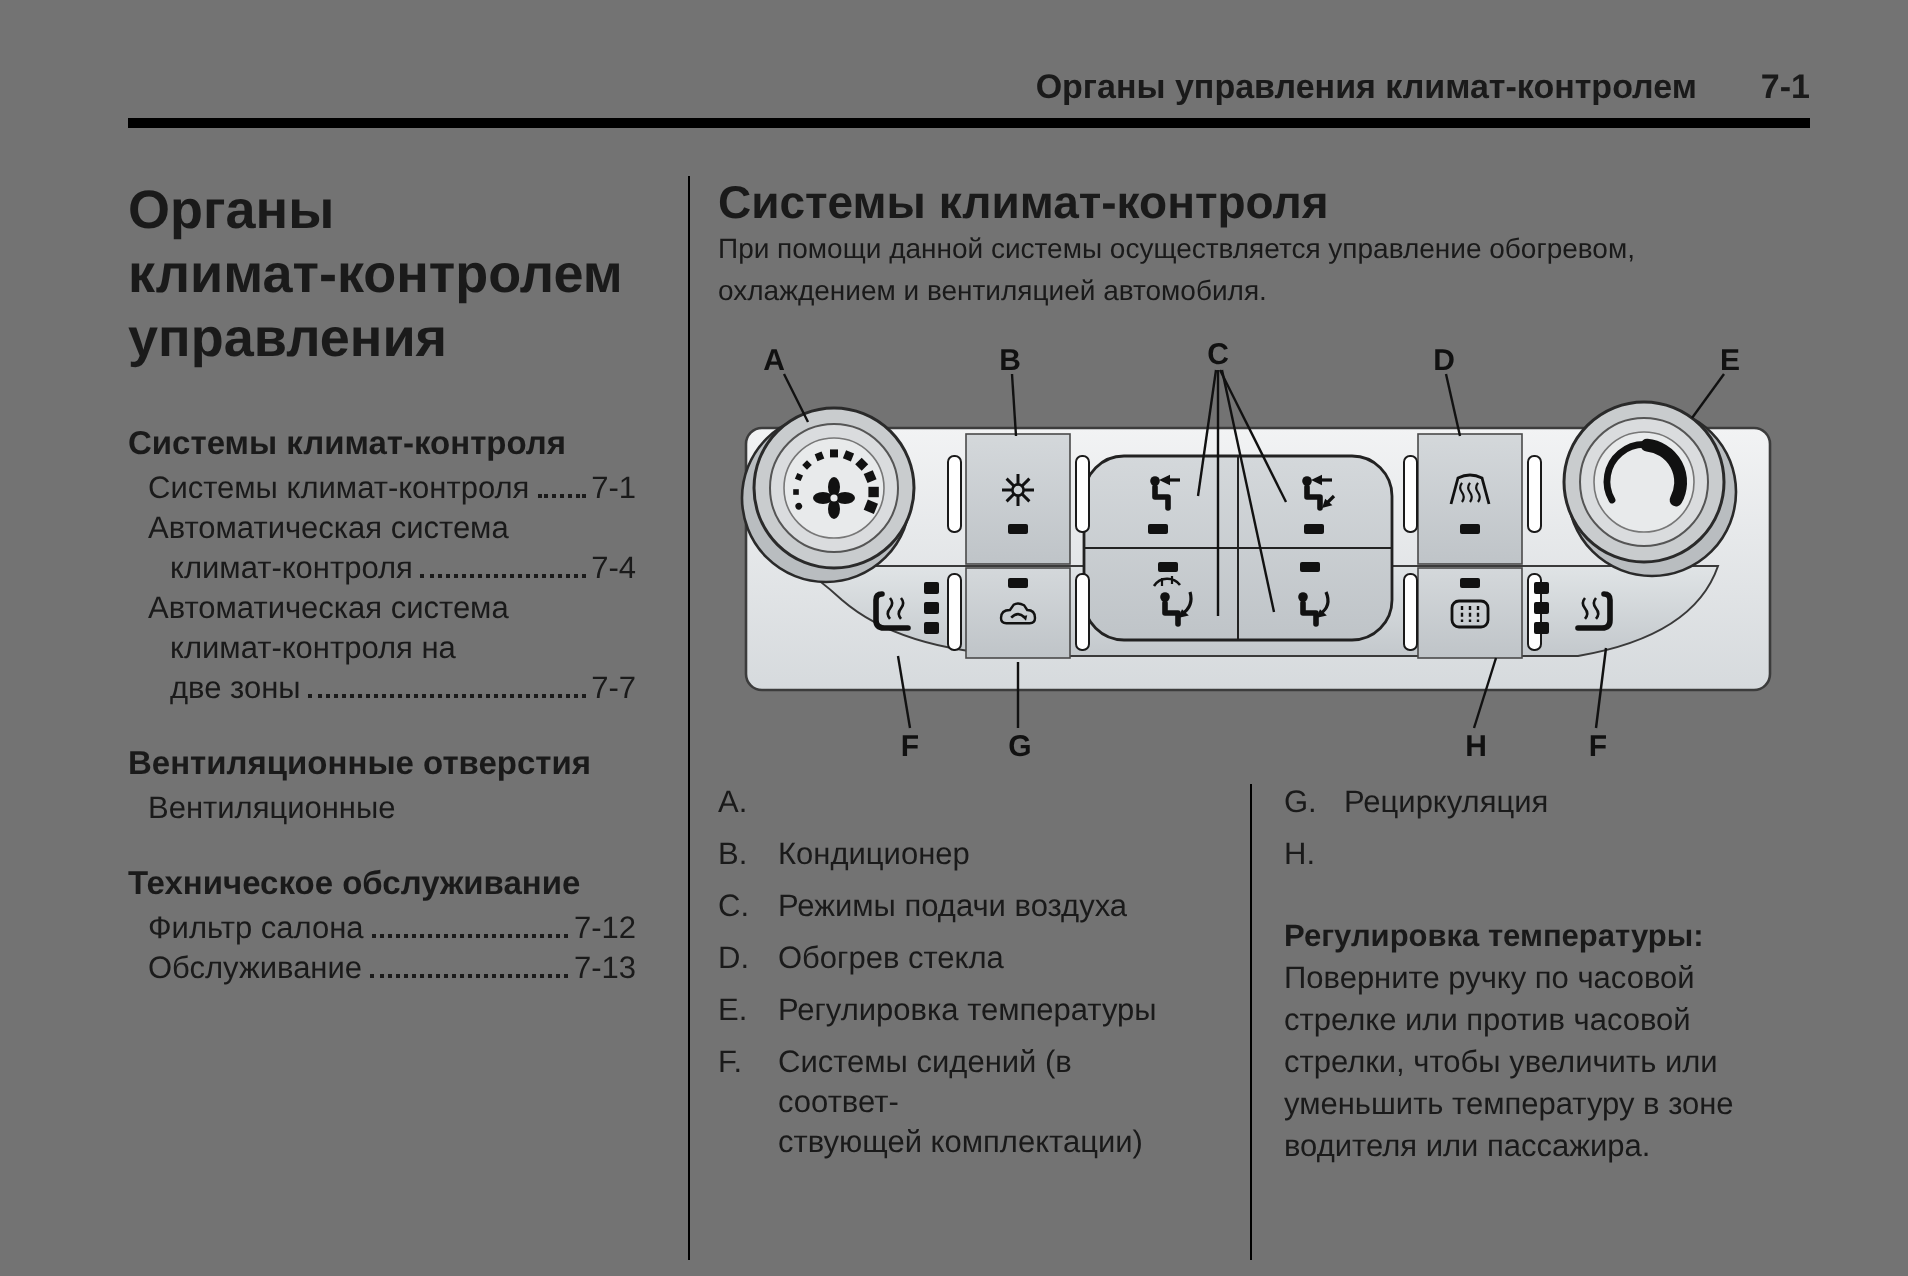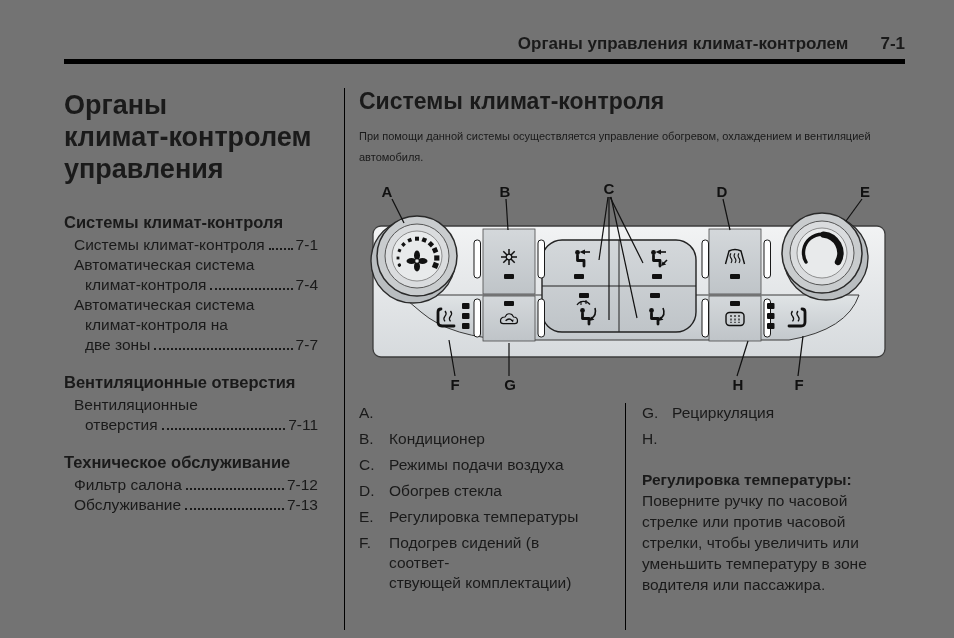--- a/index.html
+++ b/index.html
@@ -25,21 +25,21 @@
   .toc-heading { font-size:16.5px; font-weight:bold; line-height:21px; margin-bottom:2px; }
   .toc-entry { padding-left:10px; font-size:15.5px; line-height:20px; }
   .toc-line2 { padding-left:11px; }
   .toc-last { display:flex; align-items:baseline; }
   .toc-last.cont { padding-left:11px; }
   .dots { flex:1; min-width:10px; border-bottom:2.2px dotted #1a1a1a; margin:0 3px 3px 4px; }
   .toc-page { white-space:nowrap; }
 
   
   .art-heading { font-size:23px; font-weight:bold; line-height:1.1; margin-top:1px; }
-  .art-intro { font-size:11px; line-height:21px; margin-top:12px; max-width:527px; }
+  .art-intro { font-size:14px; line-height:21px; max-width:527px; }
   .figure { margin-top:12px; }
 
   
   .legend { flex:1; display:flex; margin-top:4px; }
   .legend-left { width:266px; padding-right:34px; }
   .legend-right { flex:1; border-left:1.5px solid #000; padding-left:16px; }
   .li-item { display:flex; font-size:15.5px; line-height:20px; margin-bottom:6px; }
   .li-letter { width:30px; flex:0 0 30px; }
   .li-text { white-space:pre-line; }
   .temp-note { font-size:15.5px; line-height:21px; margin-top:20px; max-width:242px; }
@@ -95,25 +95,20 @@
               <span class="dots"></span>
               <span class="toc-page">7-7</span>
             </div>
           </div>
         </div>
 
         <div class="toc-section">
           <div class="toc-heading">Вентиляционные отверстия</div>
           <div class="toc-entry">
             <div>Вентиляционные</div>
-            <div class="toc-last cont">
-              <span>отверстия</span>
-              <span class="dots"></span>
-              <span class="toc-page">7-11</span>
-            </div>
           </div>
         </div>
 
         <div class="toc-section">
           <div class="toc-heading">Техническое обслуживание</div>
           <div class="toc-entry">
             <div class="toc-last">
               <span>Фильтр салона</span>
               <span class="dots"></span>
               <span class="toc-page">7-12</span>
@@ -342,21 +337,21 @@
           <div class="li-item">
             <span class="li-letter">D.</span>
             <span class="li-text">Обогрев стекла</span>
           </div>
           <div class="li-item">
             <span class="li-letter">E.</span>
             <span class="li-text">Регулировка температуры</span>
           </div>
           <div class="li-item">
             <span class="li-letter">F.</span>
-            <span class="li-text">Подогрев сидений (в соответ-
+            <span class="li-text">Системы сидений (в соответ-
 ствующей комплектации)</span>
           </div>
         </div>
         <div class="legend-right">
           <div class="li-item">
             <span class="li-letter">G.</span>
             <span class="li-text">Рециркуляция</span>
           </div>
           <div class="li-item">
             <span class="li-letter">H.</span>

